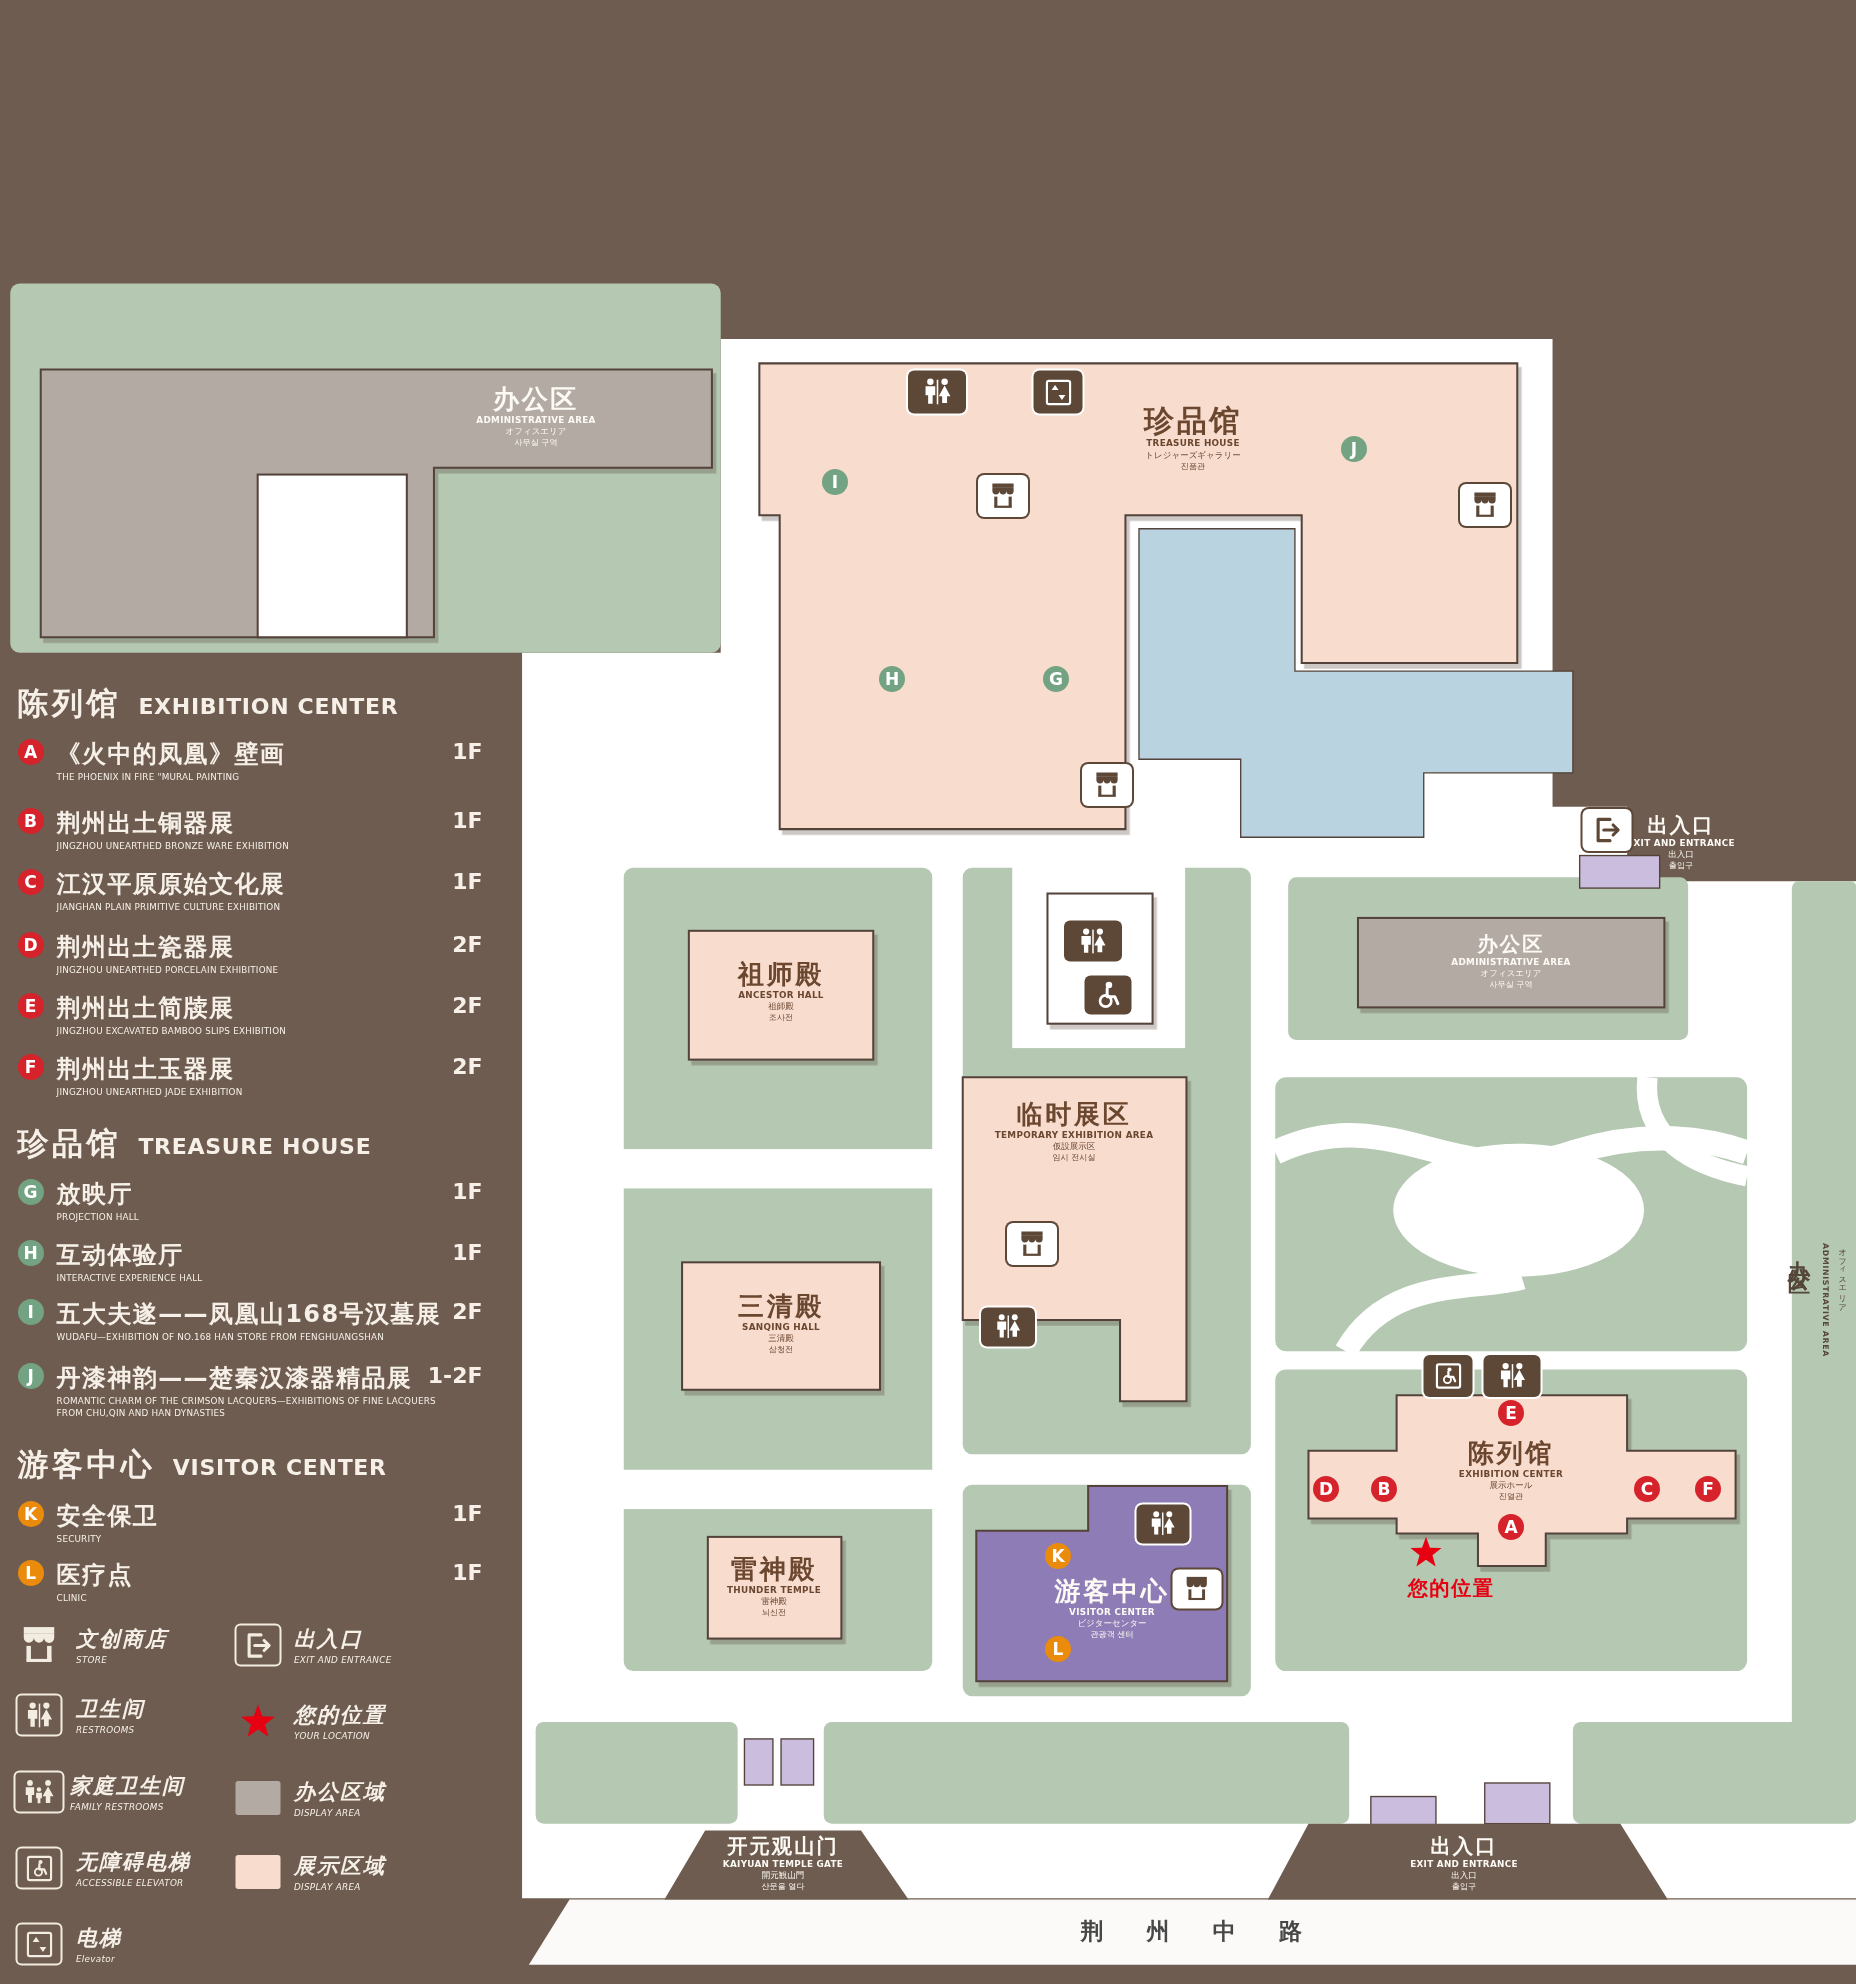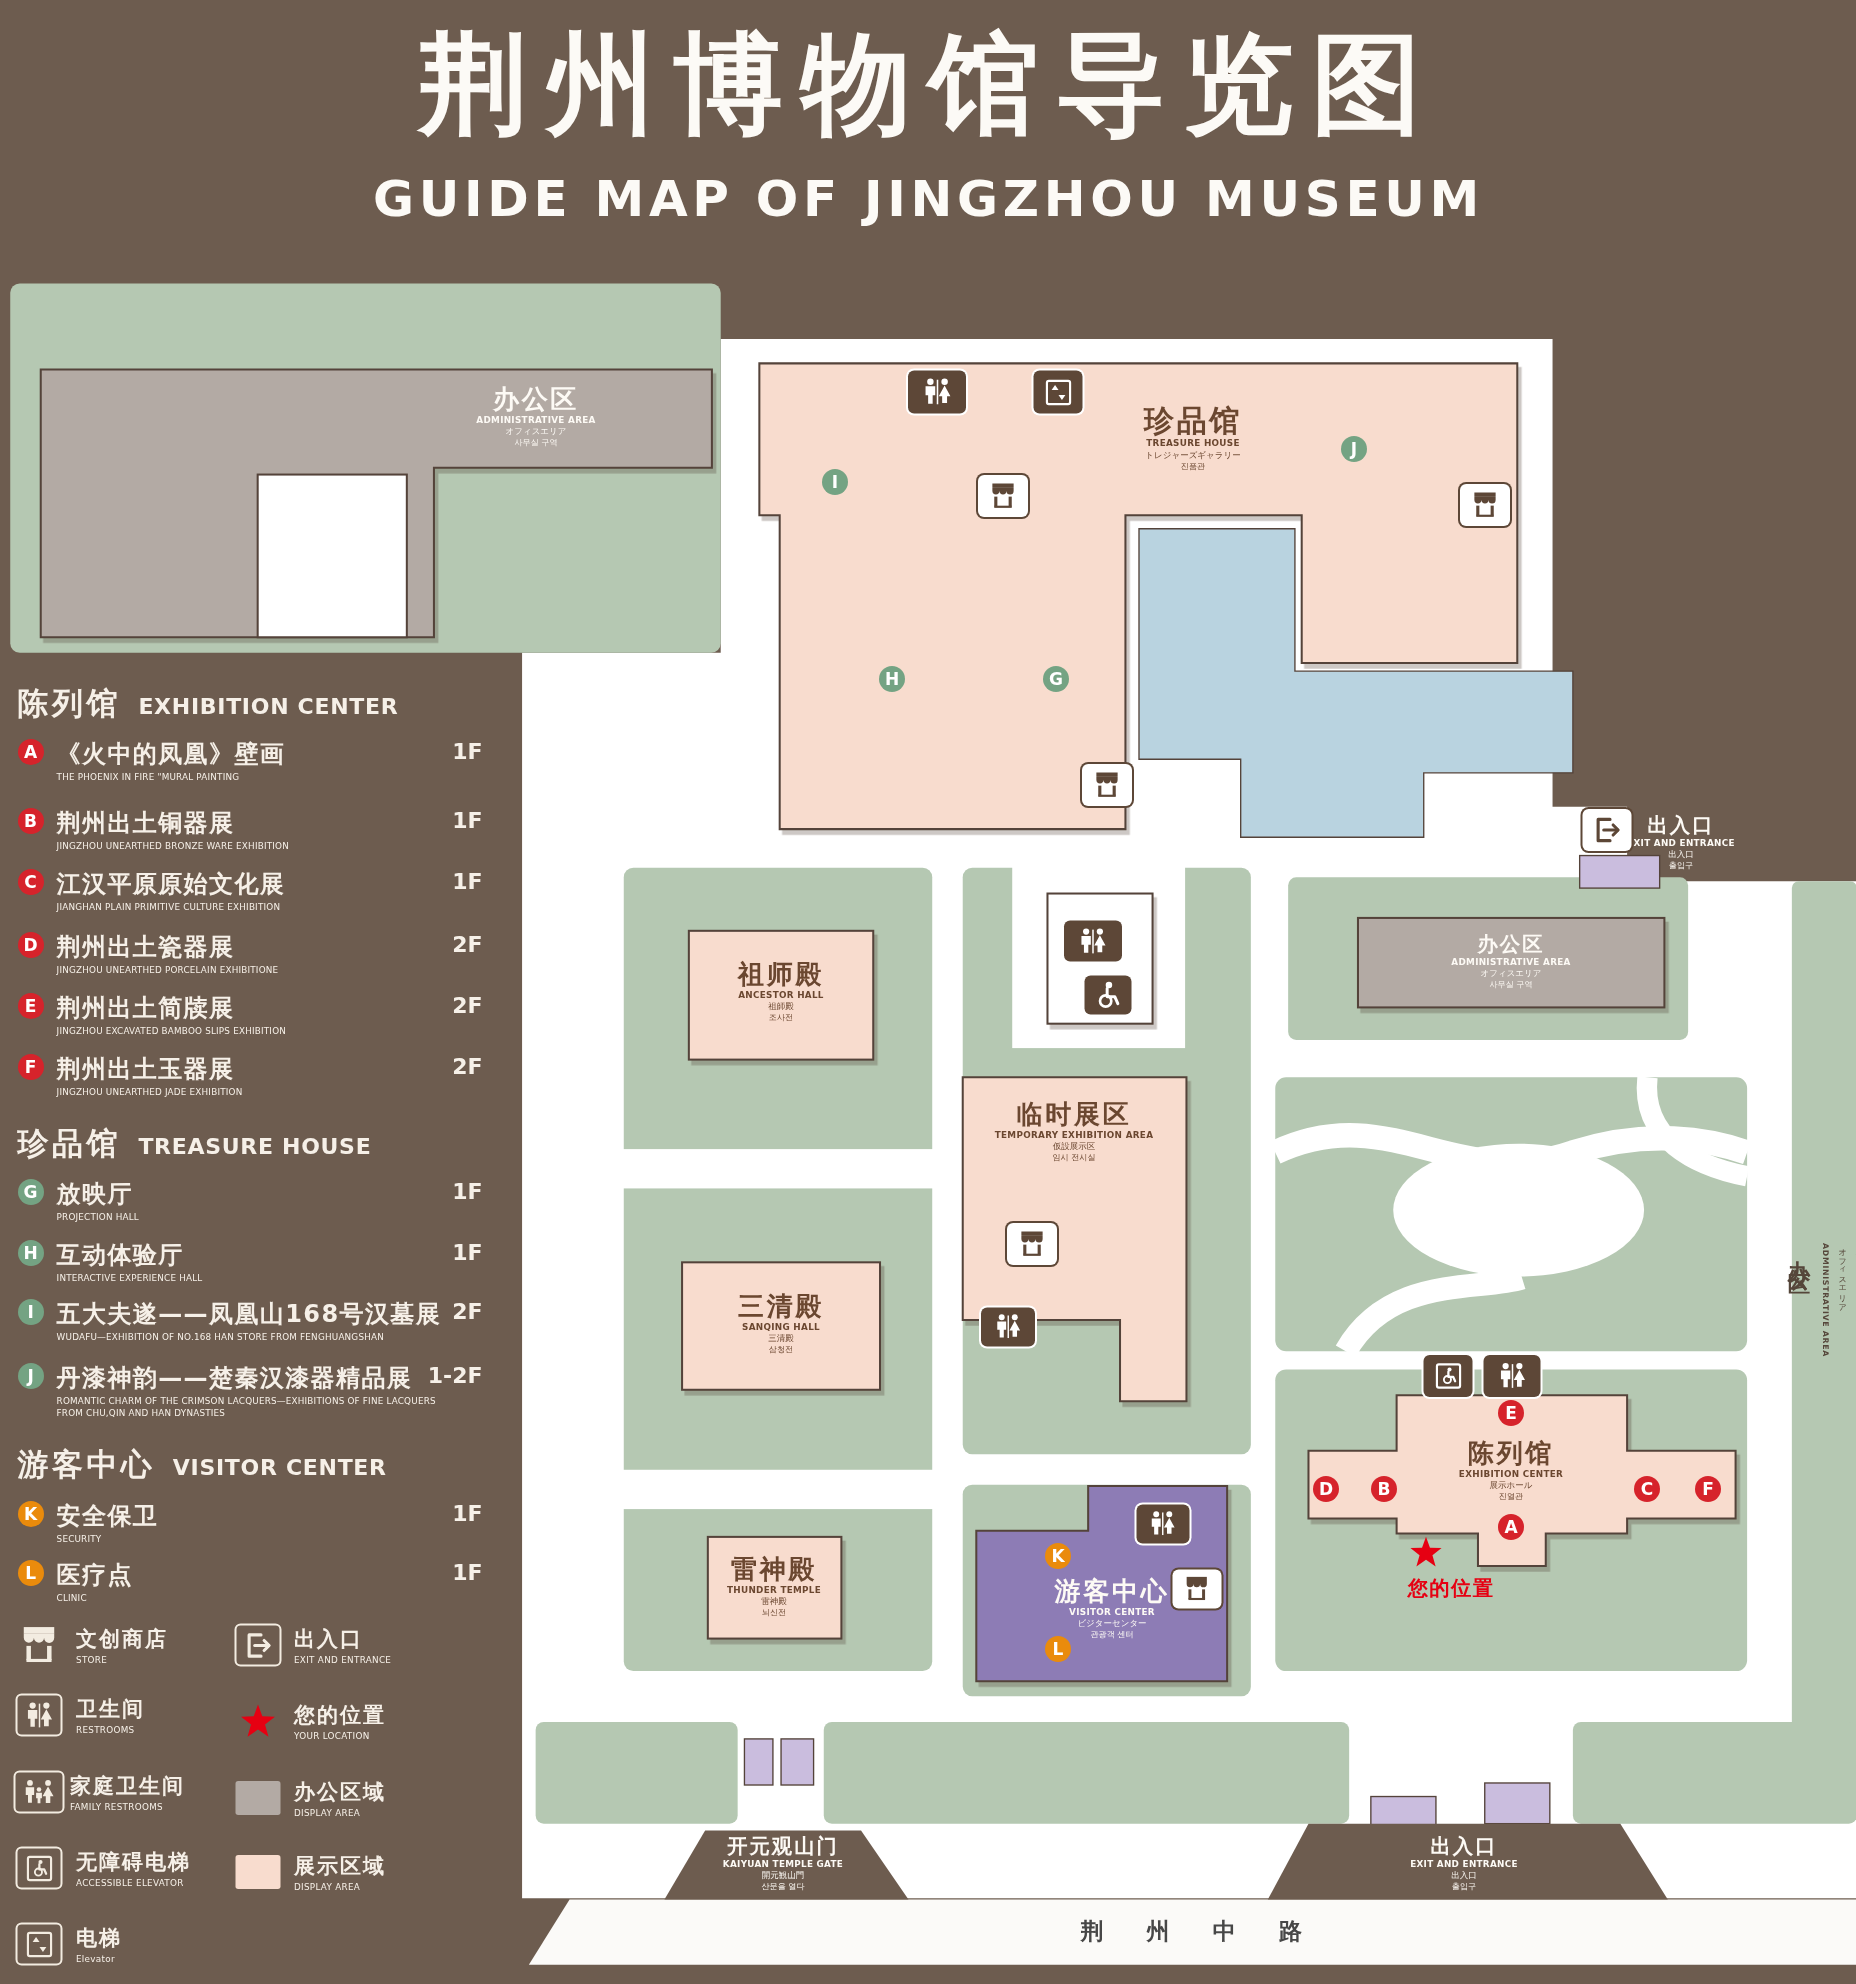--- a/index.html
+++ b/index.html
@@ -33,21 +33,21 @@
   
   .tile{position:absolute;transform:translate(-50%,-50%);display:flex;align-items:center;justify-content:center;border-radius:6.1px;}
   .tile.dark{background:#5d4737;color:#fff;box-shadow:0 0 0 2px #fff;}
   .tile.light{background:#fff;color:#5d4737;box-shadow:0 0 0 2px #5d4737;}
   .ic{display:block;}
 
   
   .lgbox{position:absolute;transform:translate(-50%,-50%);border:2.4px solid #f3ece1;border-radius:6.1px;color:#f3ece1;
          display:flex;align-items:center;justify-content:center;}
   .lg-free{position:absolute;transform:translate(-50%,-50%);color:#f3ece1;display:flex;align-items:center;justify-content:center;}
-  .lg-label{position:absolute;transform:translateY(-50%);color:#f6f0e8;}
+  .lg-label{position:absolute;transform:translateY(-50%);color:#f6f0e8;font-style:italic;}
   .lg-zh{font-size:21px;font-weight:bold;letter-spacing:2px;white-space:nowrap;}
   .lg-en{font-size:8.8px;margin-top:2px;letter-spacing:0.3px;white-space:nowrap;}
   .swatch{position:absolute;transform:translate(-50%,-50%);width:45px;height:34px;border-radius:2.7px;}
   .swatch.office{background:#b3aaa4;} .swatch.display{background:#f8dcce;}
 
   
   .bldg-label{position:absolute;transform:translate(-50%,-50%);text-align:center;color:#6b4730;line-height:1.12;white-space:nowrap;}
   .bldg-label div{margin:1.4px 0;}
   .bldg-label .zh{font-size:26px;font-weight:bold;letter-spacing:2.7px;}
   .bldg-label .en{font-size:8.8px;font-weight:bold;letter-spacing:0.3px;}
@@ -174,24 +174,20 @@
       <rect x="2022" y="2650" width="96" height="50" fill="#cabdde" stroke-width="2"></rect>
       <rect x="2190" y="2630" width="96" height="60" fill="#cabdde" stroke-width="2"></rect>
     </g>
 
     <g fill="#6d5c4f">
       <polygon points="1040,2700 1270,2700 1340,2802 980,2802"></polygon>
       <polygon points="1930,2690 2390,2690 2460,2802 1870,2802"></polygon>
     </g>
   </svg>
 
-  <div class="title">
-    <div class="t-zh">荆州博物馆导览图</div>
-    <div class="t-en">GUIDE MAP OF JINGZHOU MUSEUM</div>
-  </div>
 
   <div class="sidebar">
     <div class="sec-head" style="top:0">
       <span class="sec-zh">陈列馆</span>
       <span class="sec-en">EXHIBITION CENTER</span>
     </div>
     <div class="s-item" style="top:56px">
       <span class="marker m-red">A</span>
       <div class="s-text">
           <div class="s-zh">《火中的凤凰》壁画</div>

